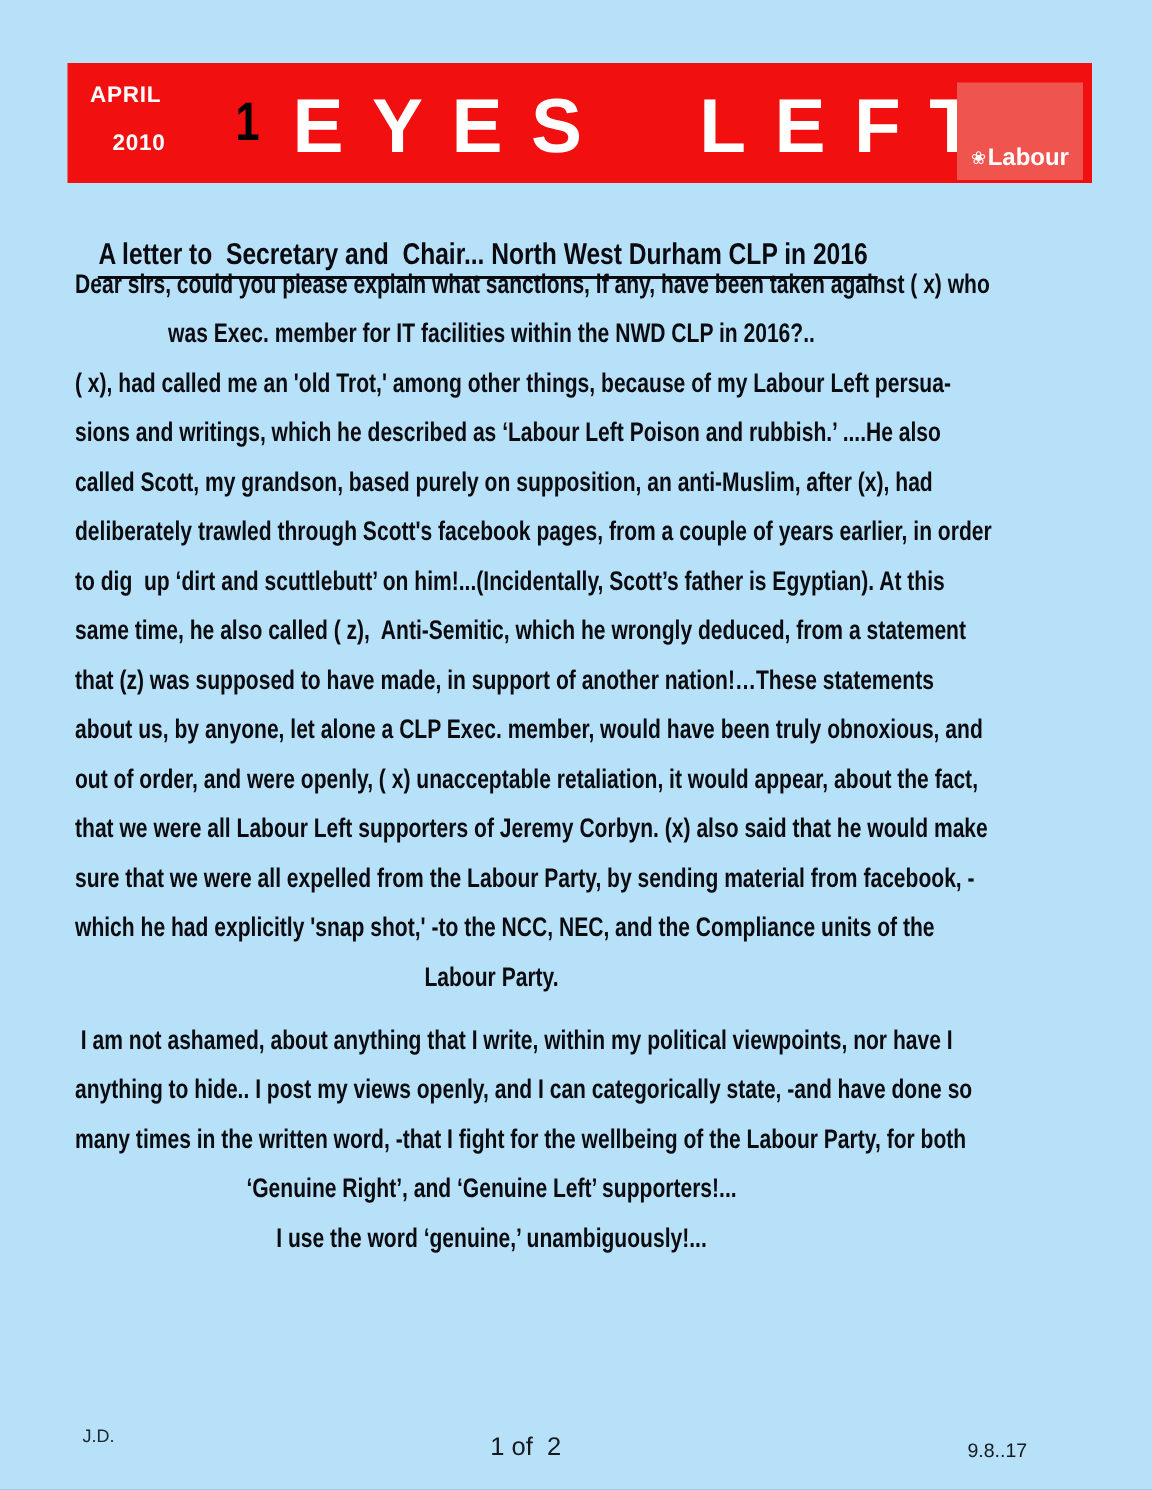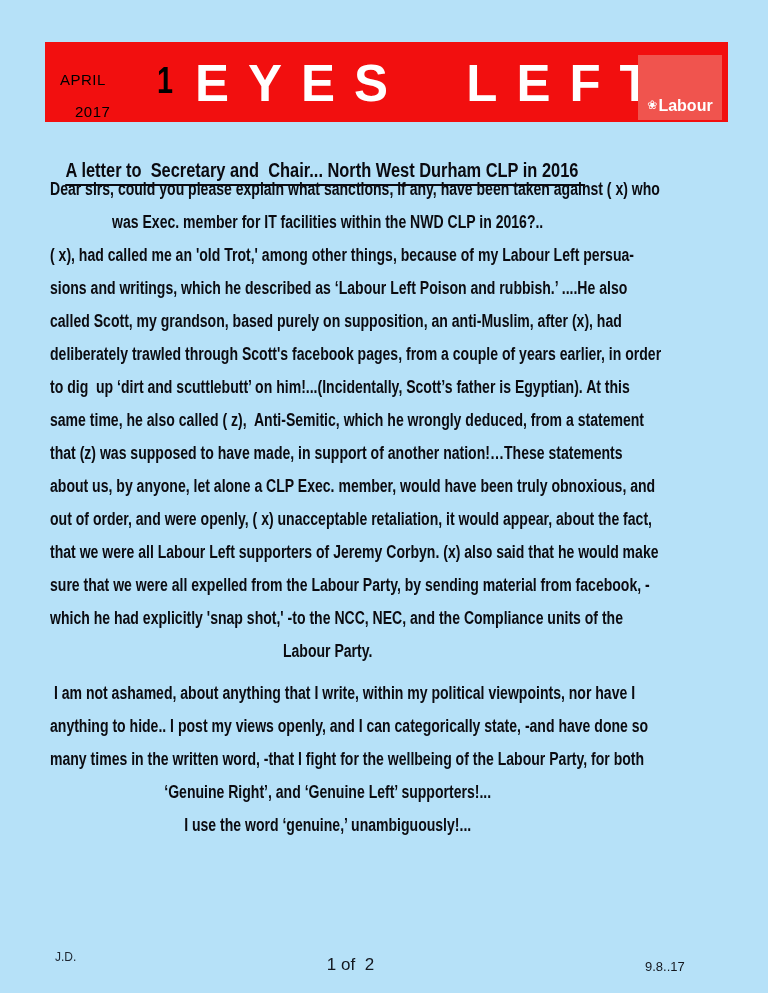--- a/index.html
+++ b/index.html
@@ -9,21 +9,21 @@
     background:#b6e1f8;
     font-family:"Liberation Sans", sans-serif;
     overflow:hidden;
   }
   
   .banner{
     position:absolute;left:45px;top:42px;
     width:683px;height:80px;
     background:#f20f0f;
   }
-  .date-block{position:absolute;left:15px;top:29px;color:#000000;font-weight:normal;}
+  .date-block{position:absolute;left:15px;top:13px;color:#ffffff;font-weight:bold;}
   .month{font-size:15px;letter-spacing:.5px;}
   .year{font-size:15px;margin-top:15px;margin-left:15px;letter-spacing:.5px;}
   .issue-num{
     position:absolute;left:112px;top:18px;
     color:#000000;font-weight:bold;font-size:36px;
     transform:scaleX(.8);transform-origin:0 0;
   }
   .masthead-title{
     position:absolute;left:150px;width:440px;top:12px;margin:0;
     text-align:center;
@@ -63,21 +63,21 @@
   .footer-date{position:absolute;left:645px;top:959px;font-size:13px;color:#14181f;}
 </style>
 </head>
 <body>
 
 <div class="page">
 
   <header class="banner">
     <div class="date-block">
       <div class="month">APRIL</div>
-      <div class="year">2017</div>
+      <div class="year">2010</div>
     </div>
     <div class="issue-num">1</div>
     <h1 class="masthead-title">EYES LEFT</h1>
     <div class="logo">
       <span class="rose">❀</span>
       <span>Labour</span>
     </div>
   </header>
 
   <h2 class="heading">

